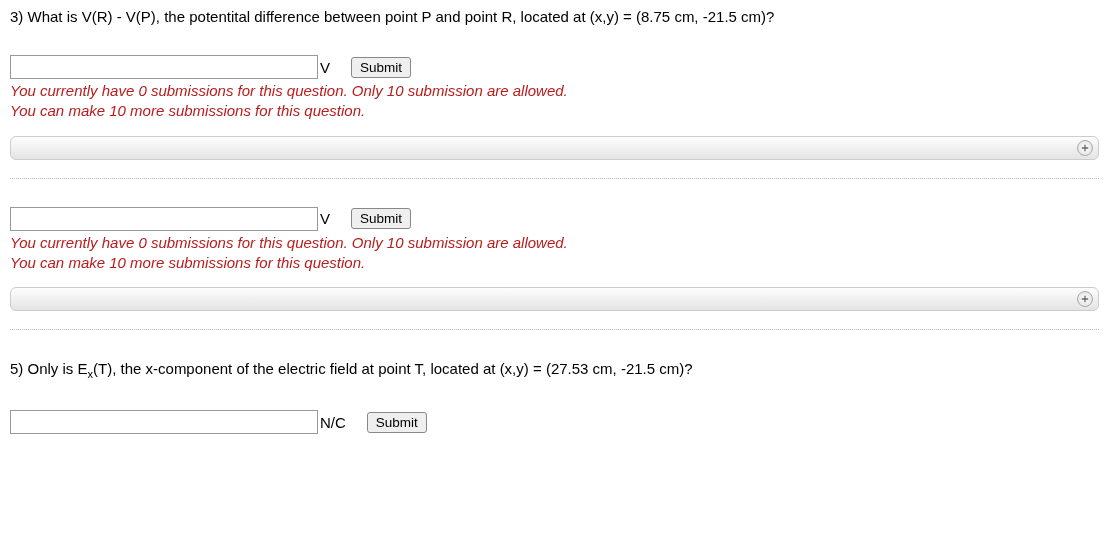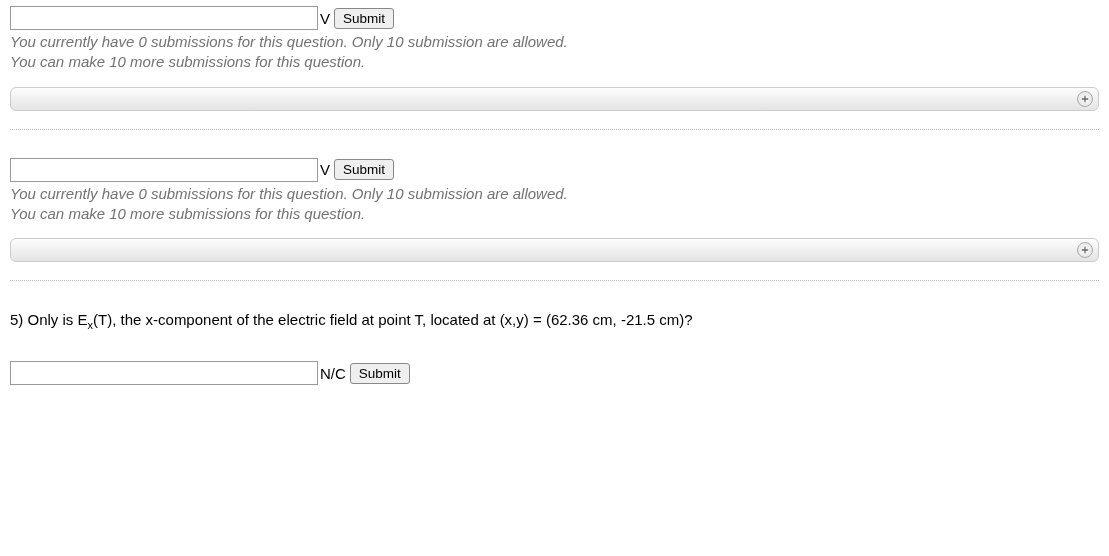--- a/index.html
+++ b/index.html
@@ -35,24 +35,24 @@
       margin-left: 0px;
     }
     .submit-btn {
       font-family: Arial, sans-serif;
       font-size: 13.5px;
       padding: 2px 8px;
       background: #efefef;
       border: 1px solid #888;
       border-radius: 3px;
       cursor: pointer;
-      margin-left: 2px;
+      margin-left: 19px;
     }
     .submission-info {
-      color: #737373;
+      color: #b91c1c;
       font-style: italic;
       font-family: Verdana, Geneva, sans-serif;
       font-size: 15px;
       line-height: 1.35;
       margin-bottom: 14px;
     }
     .expand-bar {
       position: relative;
       height: 24px;
       background: linear-gradient(#fdfdfd, #e4e4e4);
@@ -86,20 +86,24 @@
     }
     .sub {
       vertical-align: sub;
       font-size: 11px;
     }
   </style>
 </head>
 <body>
 
 <div class="question-block">
+  <div class="question-text">
+    <span>3)</span>
+    <span>What is V(R) - V(P), the potentital difference between point P and point R, located at (x,y) = (8.75 cm, -21.5 cm)?</span>
+  </div>
   <div class="answer-row">
     <input type="text" class="answer-input" style="">
     <span class="unit-label">V</span>
     <button class="submit-btn">Submit</button>
   </div>
   <div class="submission-info">
     <span>You currently have 0 submissions for this question. Only 10 submission are allowed.</span><br>
     <span>You can make 10 more submissions for this question.</span>
   </div>
   <div class="expand-bar">
@@ -128,20 +132,20 @@
           <path d="M5 1 L5 9 M1 5 L9 5" stroke="#666" stroke-width="1.6" fill="none"></path>
         </svg>
     </span>
   </div>
   <hr class="dotted-divider">
 </div>
 
 <div class="question-block">
   <div class="question-text">
     <span>5)</span>
-    <span>Only is E</span><span class="sub">x</span><span>(T), the x-component of the electric field at point T, located at (x,y) = (62.36 cm, -21.5 cm)?</span>
+    <span>Only is E</span><span class="sub">x</span><span>(T), the x-component of the electric field at point T, located at (x,y) = (27.53 cm, -21.5 cm)?</span>
   </div>
   <div class="answer-row">
     <input type="text" class="answer-input" style="">
     <span class="unit-label">N/C</span>
     <button class="submit-btn">Submit</button>
   </div>
 </div>
 
 </body></html>

